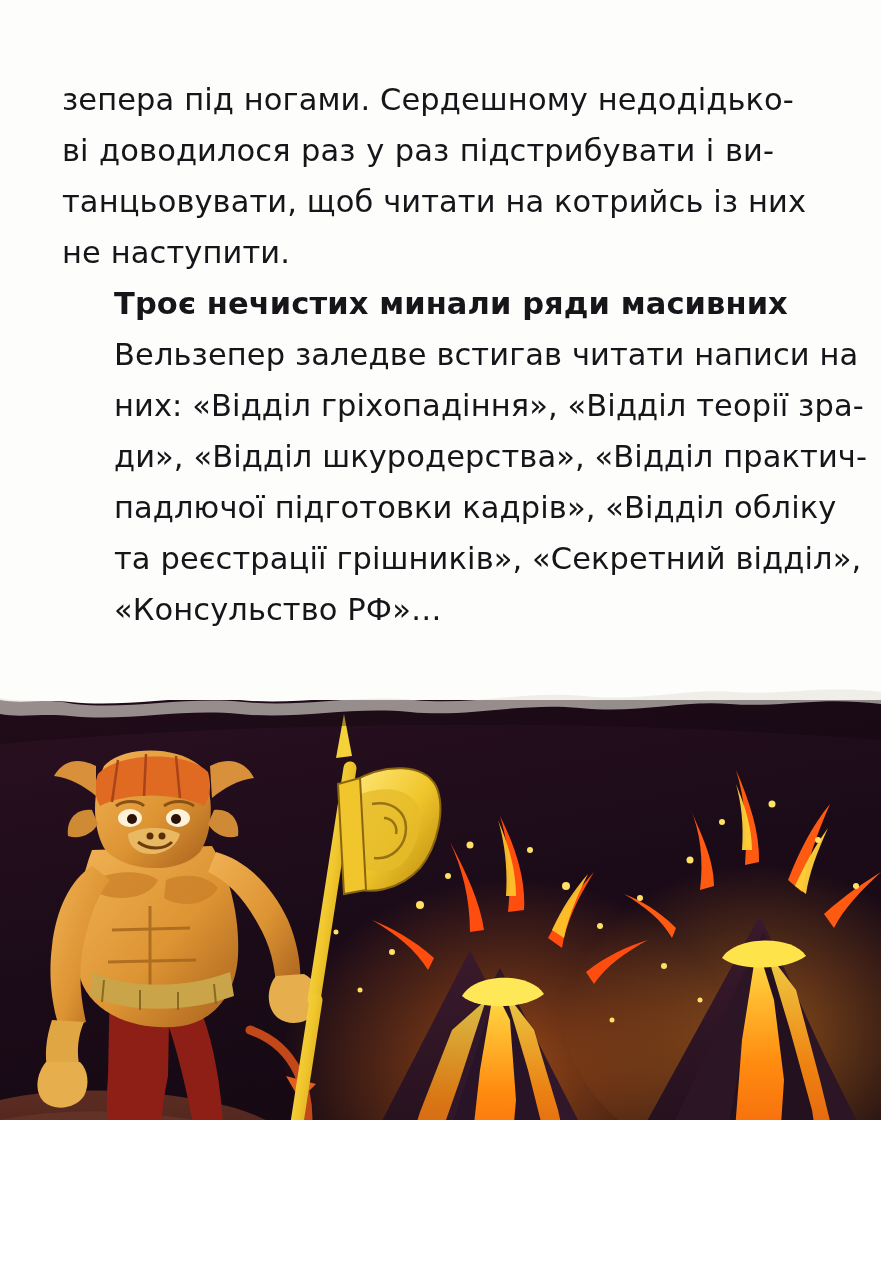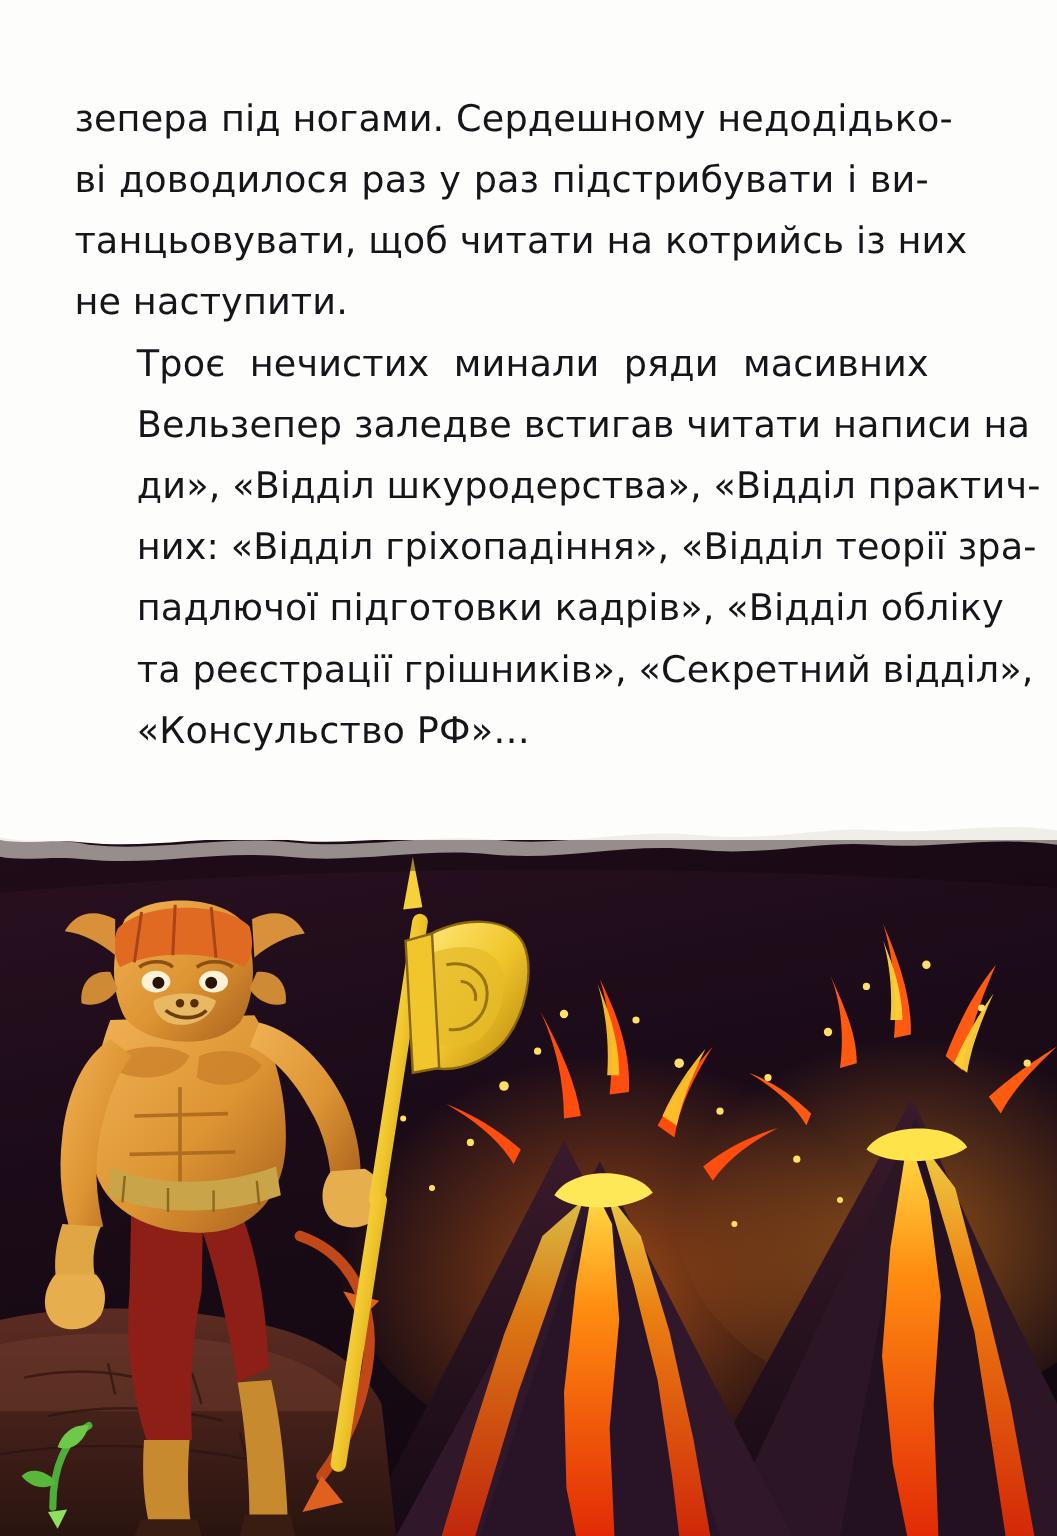--- a/index.html
+++ b/index.html
@@ -11,21 +11,21 @@
     width: 881px;
     height: 1280px;
     overflow: hidden;
     font-family: "DejaVu Sans", sans-serif;
     position: relative;
   }
 
   #page {
     position: relative;
     width: 881px;
-    height: 1280px;
+    height: 1120px;
     background: #fdfdfb;
     overflow: hidden;
   }
 
   
   #text-block {
     position: absolute;
     left: 62px;
     top: 74px;
     width: 712px;
@@ -82,24 +82,24 @@
 <div id="page">
 
   <div id="text-block">
     <p>
       <span class="ln">зепера під ногами. Сердешному недодідько-</span>
       <span class="ln">ві доводилося раз у раз підстрибувати і ви-</span>
       <span class="ln">танцьовувати, щоб читати на котрийсь із них</span>
       <span class="ln last">не наступити.</span>
     </p>
     <p class="indent">
-      <span class="ln" style="text-indent:52px;">Троє нечистих минали ряди масивних</span>
+      <span class="ln" style="text-indent:52px;font-weight:bold;">Троє нечистих минали ряди масивних</span>
       <span class="ln">Вельзепер заледве встигав читати написи на</span>
+      <span class="ln">них: «Відділ гріхопадіння», «Відділ теорії зра-</span>
       <span class="ln">ди», «Відділ шкуродерства», «Відділ практич-</span>
-      <span class="ln">них: «Відділ гріхопадіння», «Відділ теорії зра-</span>
       <span class="ln">падлючої підготовки кадрів», «Відділ обліку</span>
       <span class="ln">та реєстрації грішників», «Секретний відділ»,</span>
       <span class="ln last">«Консульство РФ»…</span>
     </p>
   </div>
 
   <div id="illustration">
     <svg width="881" height="580" viewBox="0 0 881 580" xmlns="http://www.w3.org/2000/svg">
       <defs>
         <linearGradient id="skyGrad" x1="0" y1="0" x2="0.3" y2="1">

